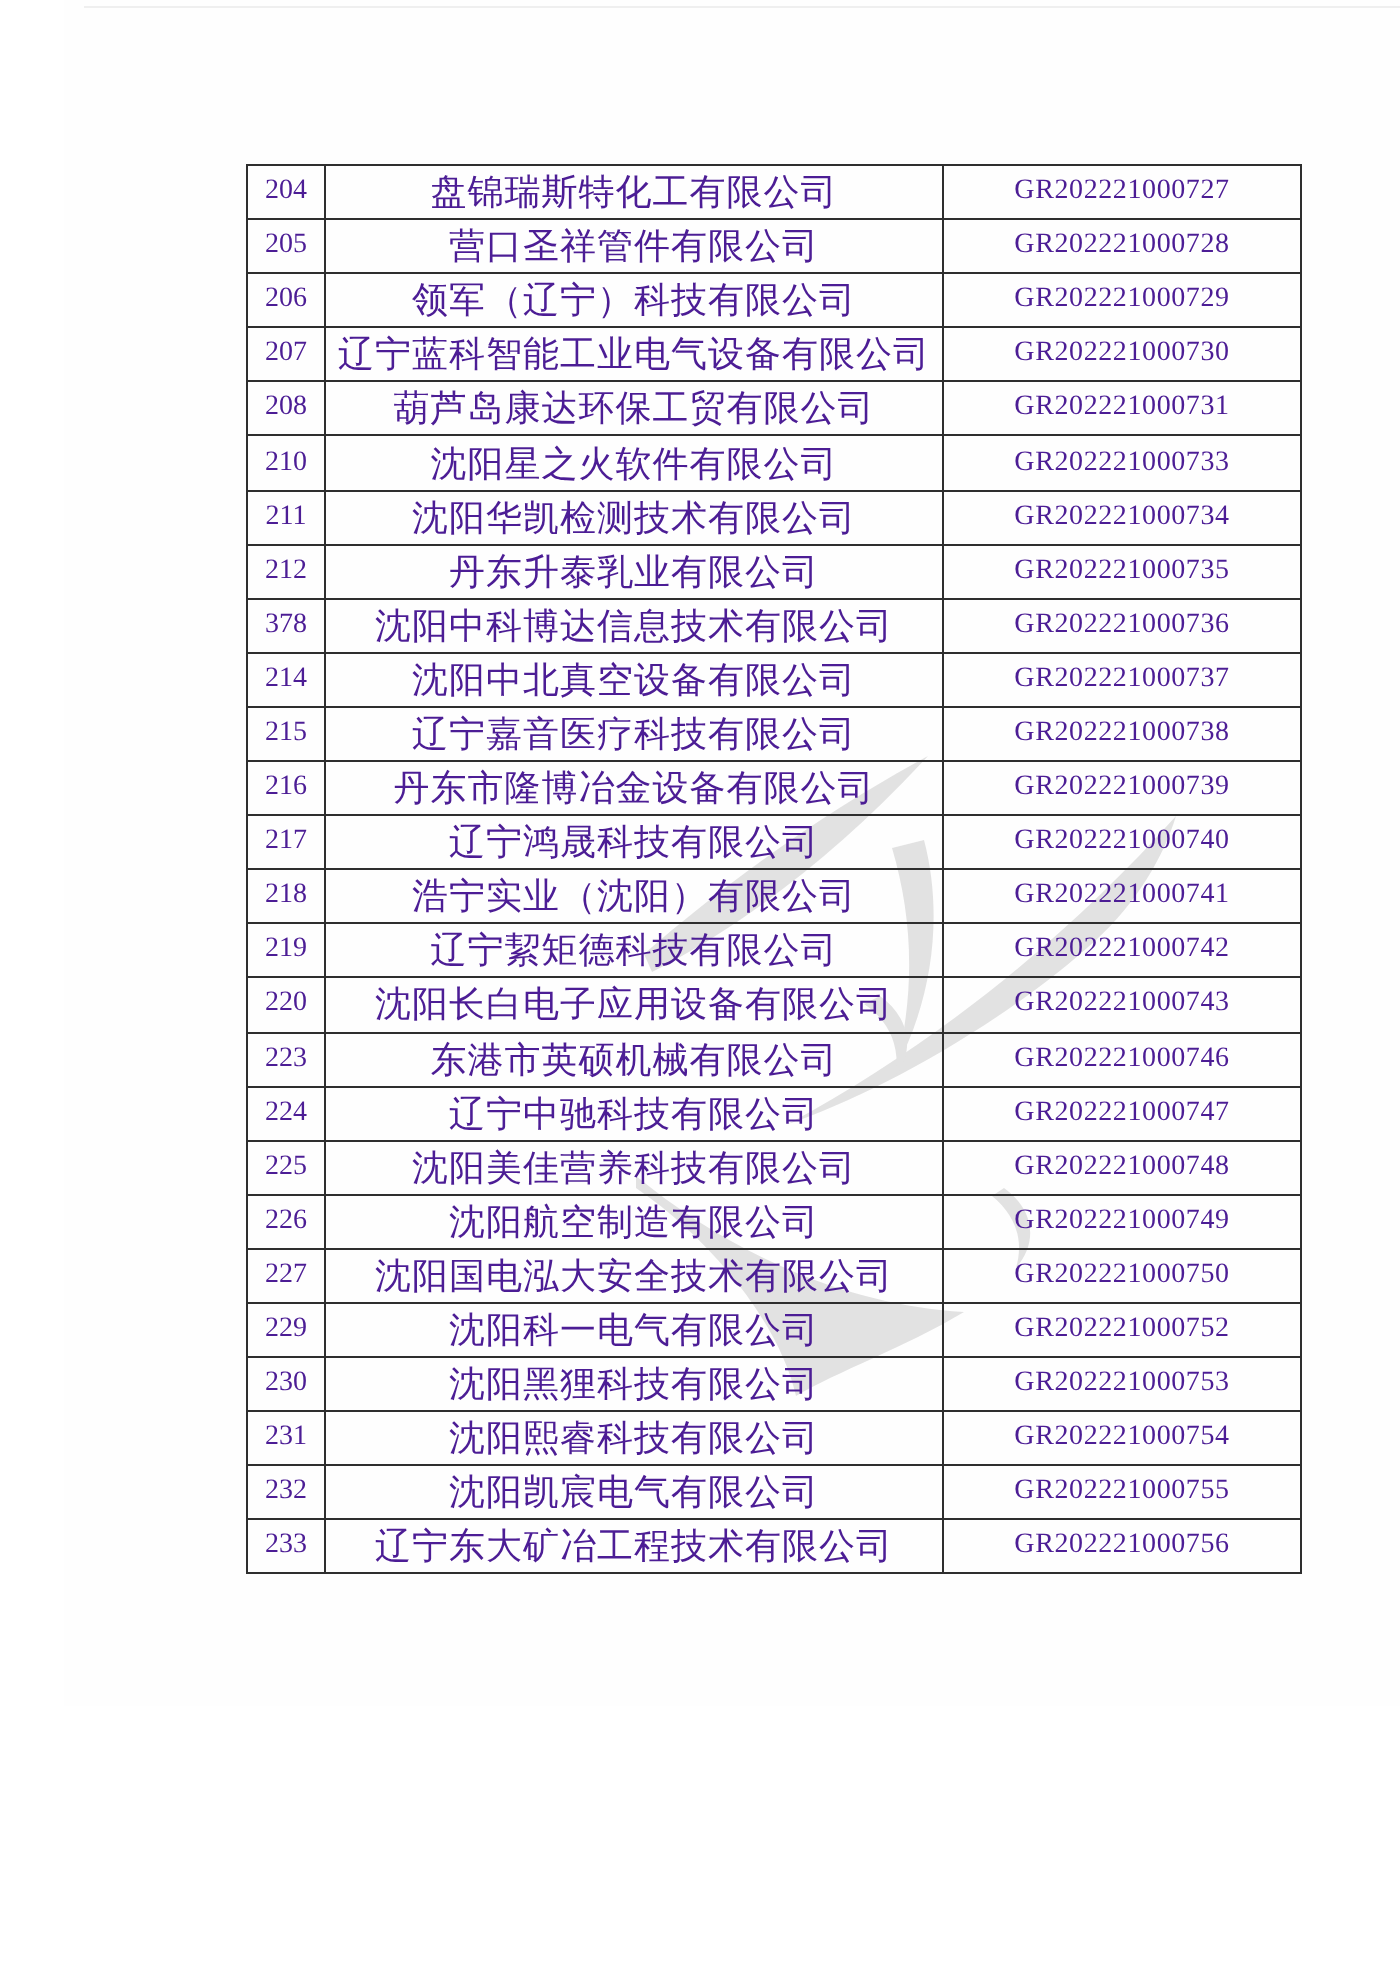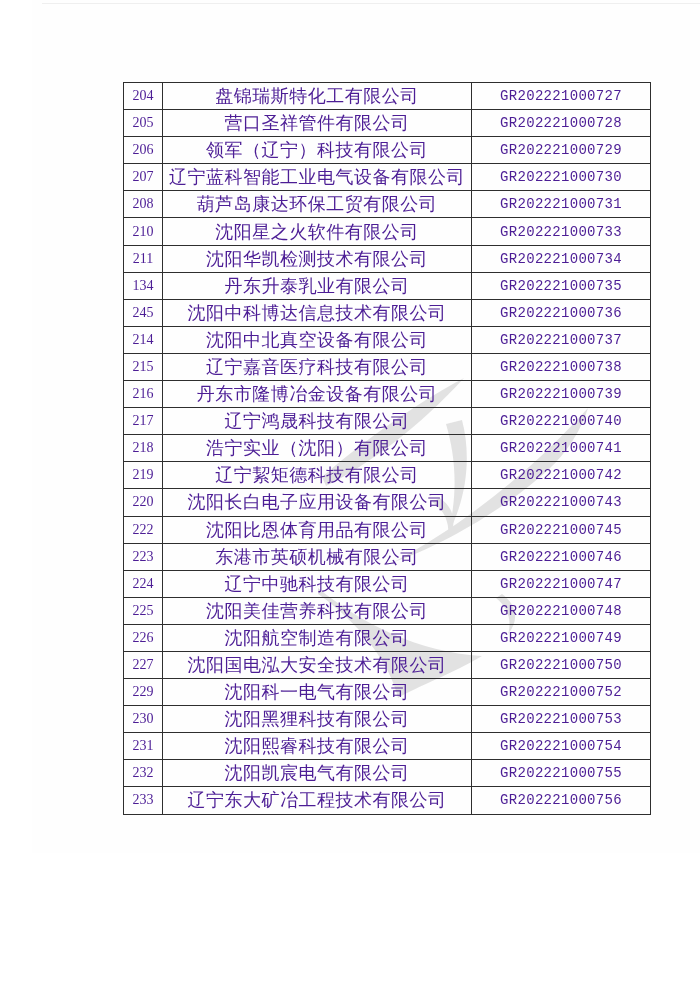--- a/index.html
+++ b/index.html
@@ -59,21 +59,21 @@
     font-family: "Liberation Serif", serif;
   }
   td.col-company {
     width: 308px;
     font-size: 18px;
     letter-spacing: 0.5px;
   }
   td.col-code {
     width: 178px;
     font-size: 14px;
-    font-family: Liberation Mono, monospace;
+    font-family: Liberation Serif, serif;
     letter-spacing: 0.3px;
   }
 </style>
 </head>
 <body>
 
 <div class="page">
 
   <div class="scan-artifact-top"></div>
 
@@ -133,27 +133,27 @@
       <td class="col-code">GR202221000733</td>
     </tr>
 
     <tr>
       <td class="col-no">211</td>
       <td class="col-company">沈阳华凯检测技术有限公司</td>
       <td class="col-code">GR202221000734</td>
     </tr>
 
     <tr>
-      <td class="col-no">134</td>
+      <td class="col-no">212</td>
       <td class="col-company">丹东升泰乳业有限公司</td>
       <td class="col-code">GR202221000735</td>
     </tr>
 
     <tr>
-      <td class="col-no">245</td>
+      <td class="col-no">378</td>
       <td class="col-company">沈阳中科博达信息技术有限公司</td>
       <td class="col-code">GR202221000736</td>
     </tr>
 
     <tr>
       <td class="col-no">214</td>
       <td class="col-company">沈阳中北真空设备有限公司</td>
       <td class="col-code">GR202221000737</td>
     </tr>
 
@@ -187,25 +187,20 @@
       <td class="col-code">GR202221000742</td>
     </tr>
 
     <tr>
       <td class="col-no">220</td>
       <td class="col-company">沈阳长白电子应用设备有限公司</td>
       <td class="col-code">GR202221000743</td>
     </tr>
 
 
-    <tr>
-      <td class="col-no">222</td>
-      <td class="col-company">沈阳比恩体育用品有限公司</td>
-      <td class="col-code">GR202221000745</td>
-    </tr>
 
     <tr>
       <td class="col-no">223</td>
       <td class="col-company">东港市英硕机械有限公司</td>
       <td class="col-code">GR202221000746</td>
     </tr>
 
     <tr>
       <td class="col-no">224</td>
       <td class="col-company">辽宁中驰科技有限公司</td>

